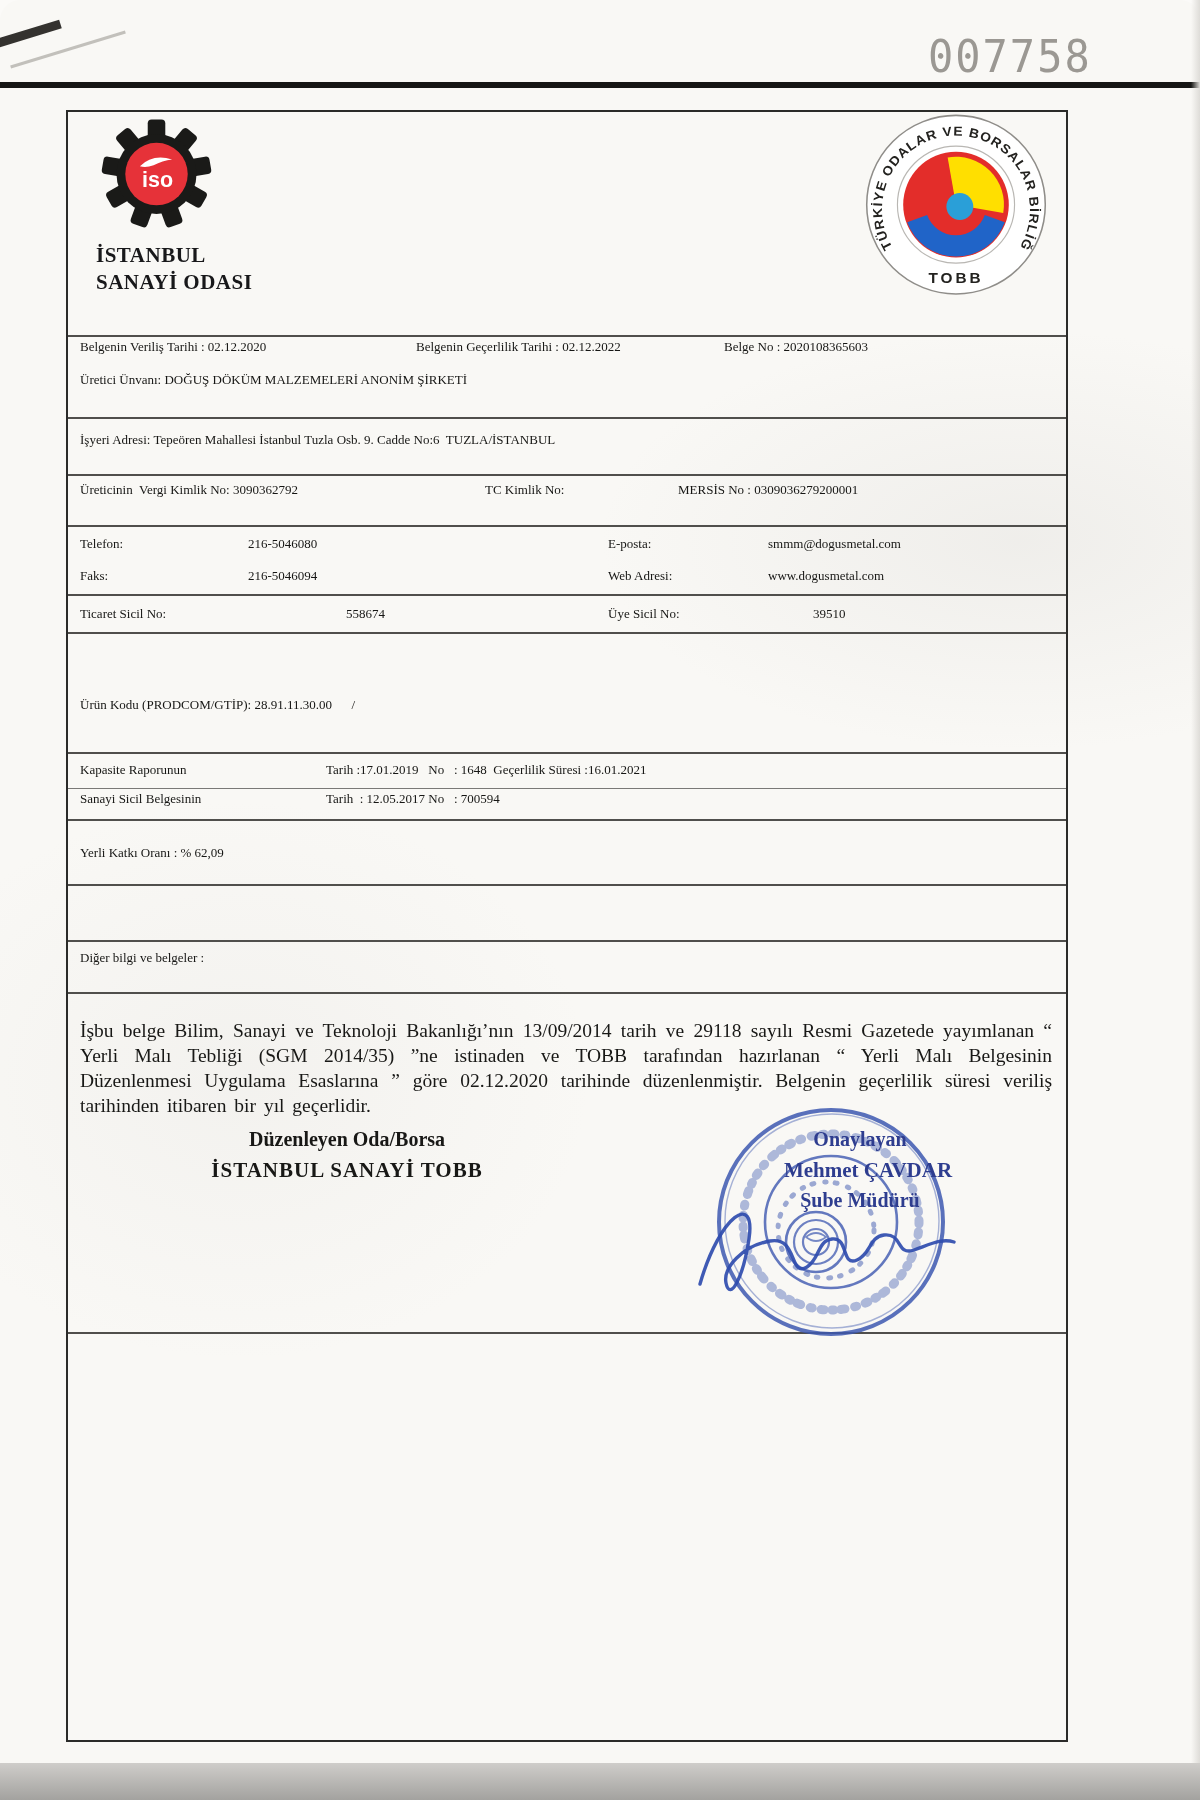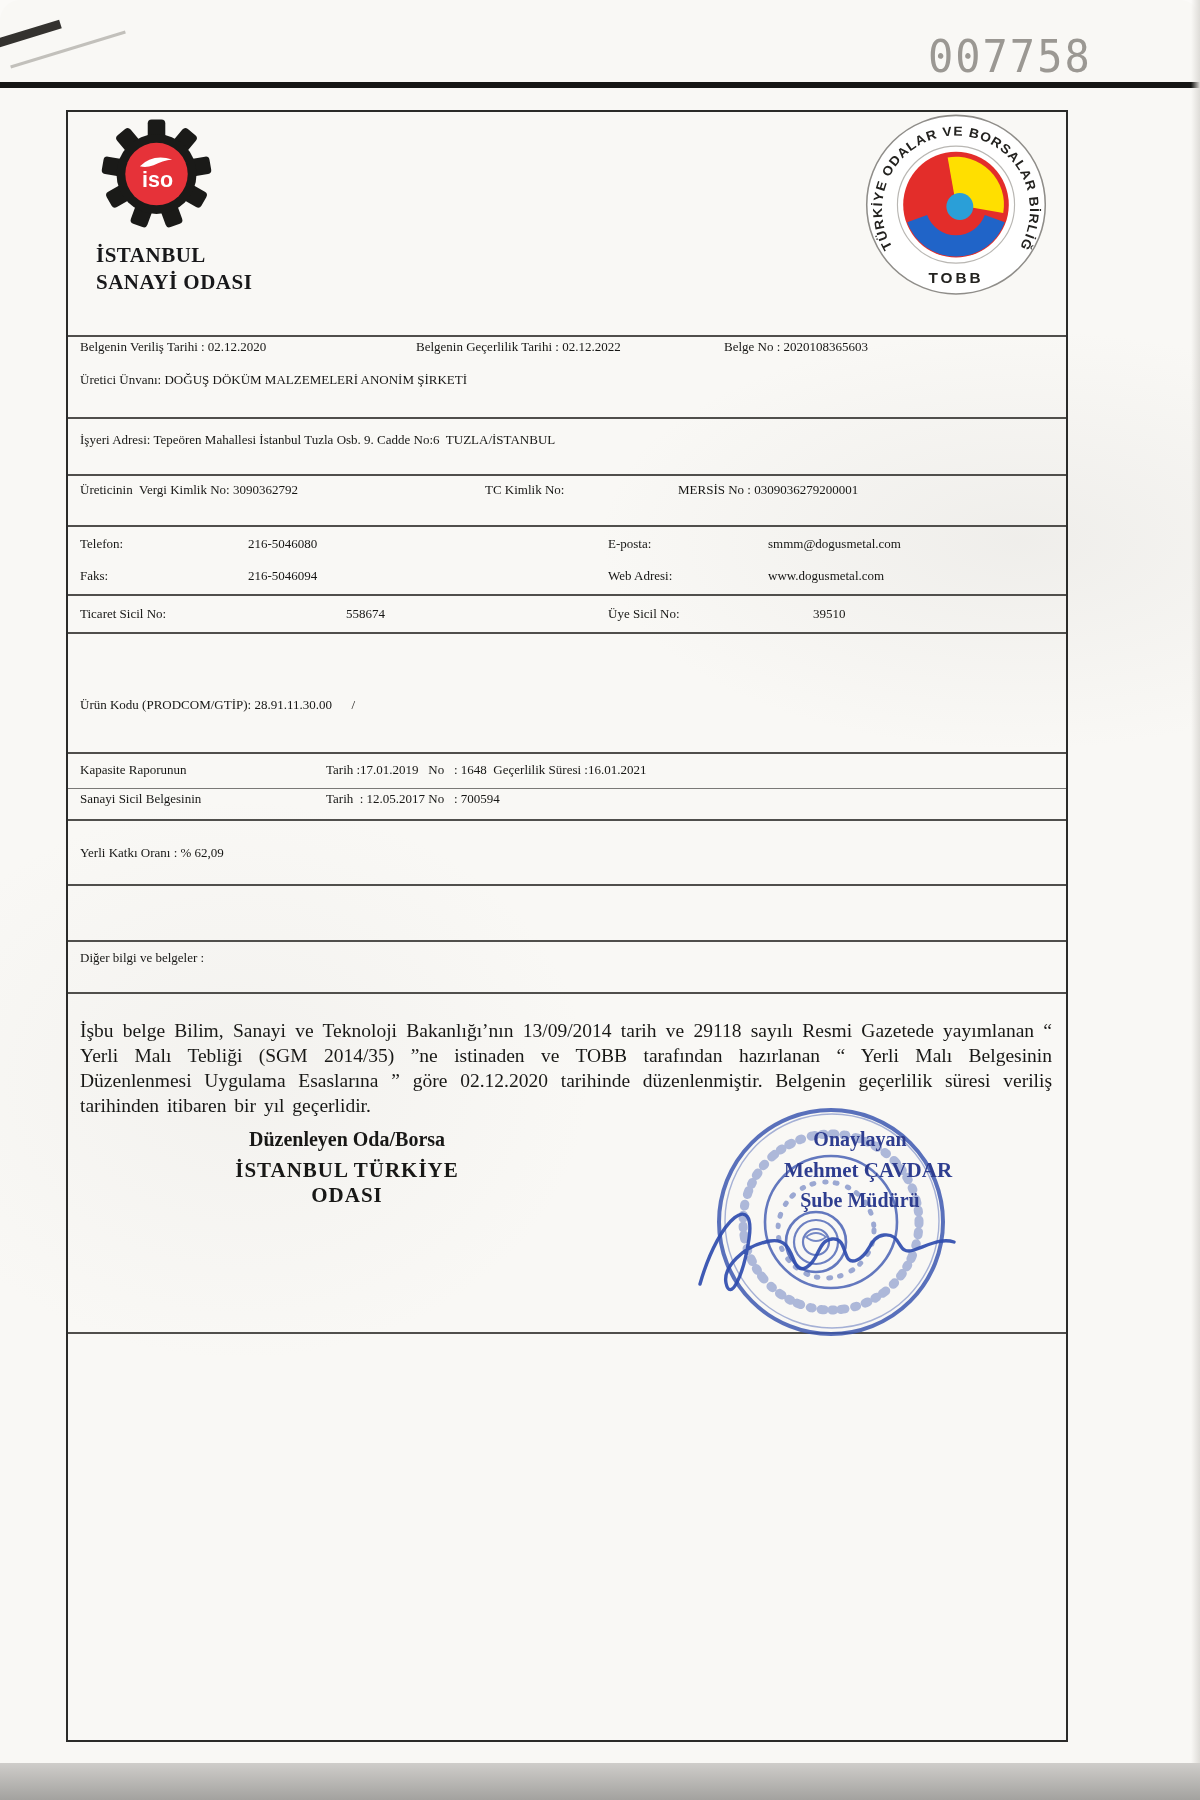--- a/index.html
+++ b/index.html
@@ -148,21 +148,21 @@
     <span class="t" style="left:12px;top:679px">Sanayi Sicil Belgesinin</span>
     <span class="t" style="left:258px;top:679px">Tarih  : 12.05.2017 No   : 700594</span>
 
     <span class="t" style="left:12px;top:733px">Yerli Katkı Oranı : % 62,09</span>
     <span class="t" style="left:12px;top:838px">Diğer bilgi ve belgeler :</span>
 
     <div class="statement">İşbu belge Bilim, Sanayi ve Teknoloji Bakanlığı’nın 13/09/2014 tarih ve 29118 sayılı Resmi Gazetede yayımlanan “ Yerli Malı Tebliği (SGM 2014/35) ”ne istinaden ve TOBB tarafından hazırlanan “ Yerli Malı Belgesinin Düzenlenmesi Uygulama Esaslarına ” göre 02.12.2020 tarihinde düzenlenmiştir. Belgenin geçerlilik süresi veriliş tarihinden itibaren bir yıl geçerlidir.</div>
 
     <div class="sig-left">
       <div class="lbl">Düzenleyen Oda/Borsa</div>
-      <div class="nm">İSTANBUL TÜRKİYE ODASI</div>
+      <div class="nm">İSTANBUL SANAYİ TOBB</div>
     </div>
 
     <svg class="stamp-svg" width="290" height="290" viewBox="0 0 290 290">
       <g fill="none" stroke="#3d58b0" stroke-linecap="round">
         <circle cx="145" cy="130" r="112" stroke-width="4" opacity="0.85"></circle>
         <circle cx="146" cy="129" r="107" stroke-width="1.4" opacity="0.45"></circle>
         <circle cx="145" cy="130" r="88" stroke-width="9" opacity="0.4" stroke-dasharray="2 8 3 9 2 10 4 7"></circle>
         <circle cx="145" cy="130" r="66" stroke-width="2.6" opacity="0.8"></circle>
         <circle cx="140" cy="138" r="48" stroke-width="5" opacity="0.5" stroke-dasharray="2 11 1.5 9"></circle>
         <circle cx="130" cy="150" r="30" stroke-width="2.6" opacity="0.8"></circle>

